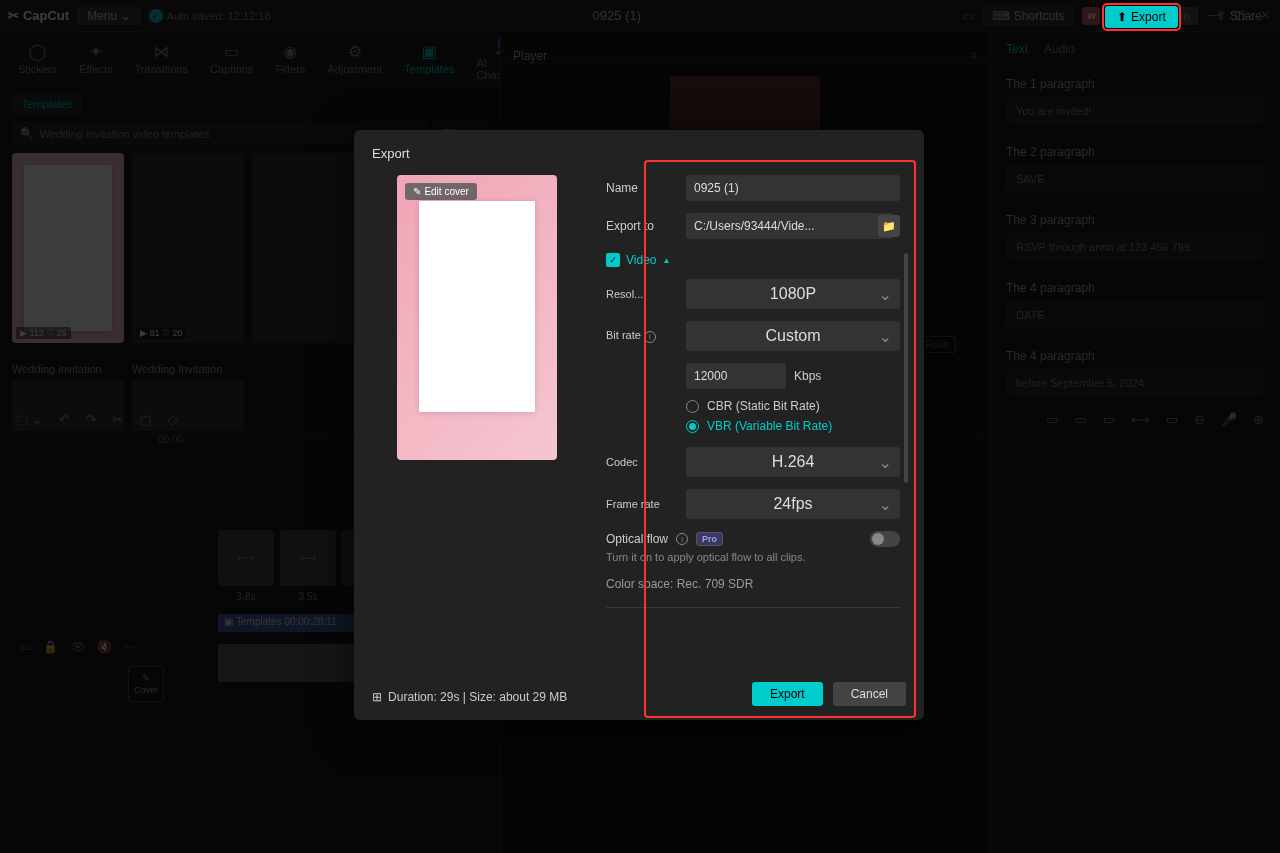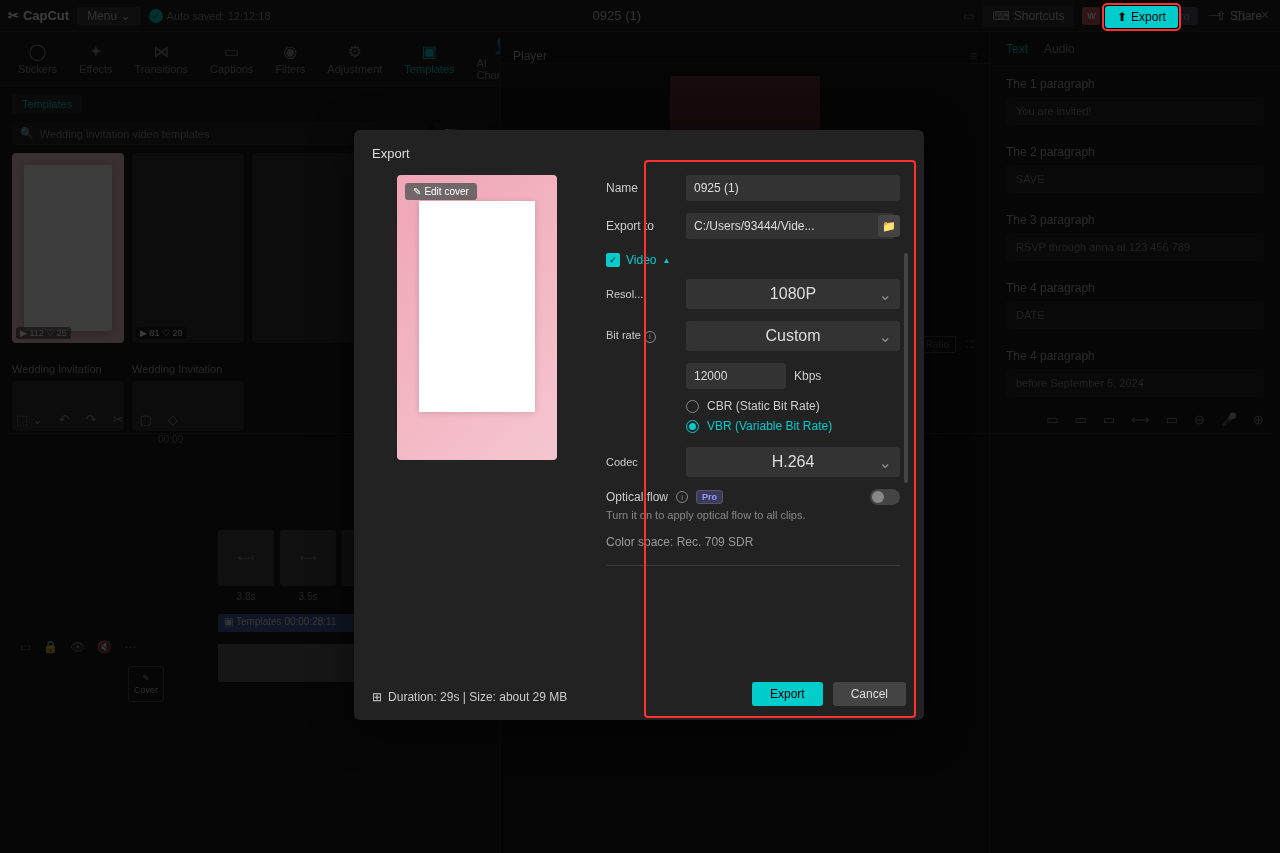--- a/index.html
+++ b/index.html
@@ -378,20 +378,24 @@
           <span class="radio-label">CBR (Static Bit Rate)</span>
         </div>
         <div class="radio-row" style="margin-bottom:14px;">
           <span class="radio checked"></span>
           <span class="radio-label active">VBR (Variable Bit Rate)</span>
         </div>
         <div class="form-row">
           <span class="form-label sm">Codec</span>
           <div class="form-select"><span>H.264</span></div>
         </div>
+        <div class="form-row">
+          <span class="form-label sm">Frame rate</span>
+          <div class="form-select"><span>24fps</span></div>
+        </div>
         <div class="opt-flow">
           <span style="color:#ccc;font-size:12px;">Optical flow</span>
           <span class="info-icon">i</span>
           <span class="pro-badge">Pro</span>
           <div class="toggle"></div>
         </div>
         <div class="helper-text">Turn it on to apply optical flow to all clips.</div>
         <div class="color-space">Color space: Rec. 709 SDR</div>
         <div class="divider"></div>
       </div>

